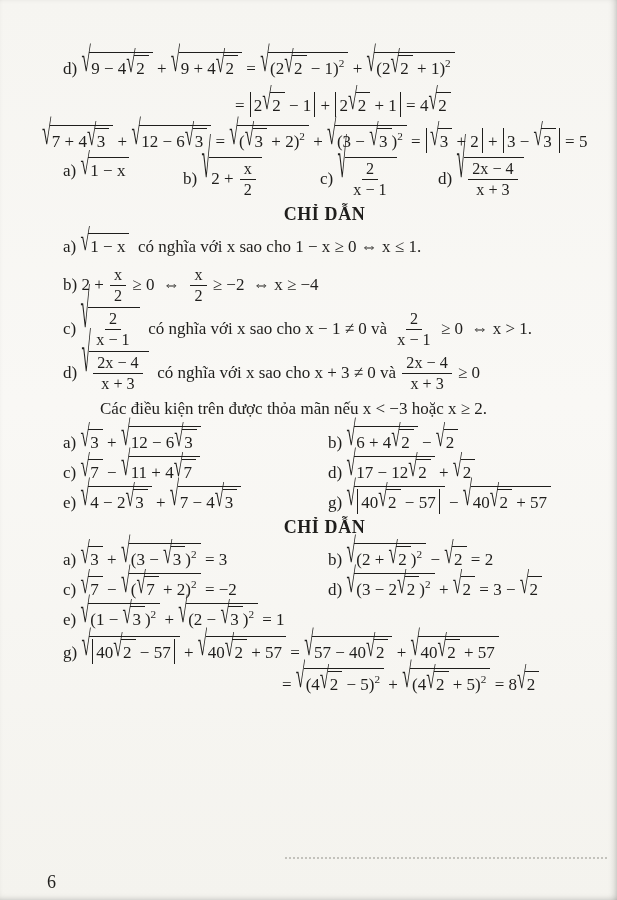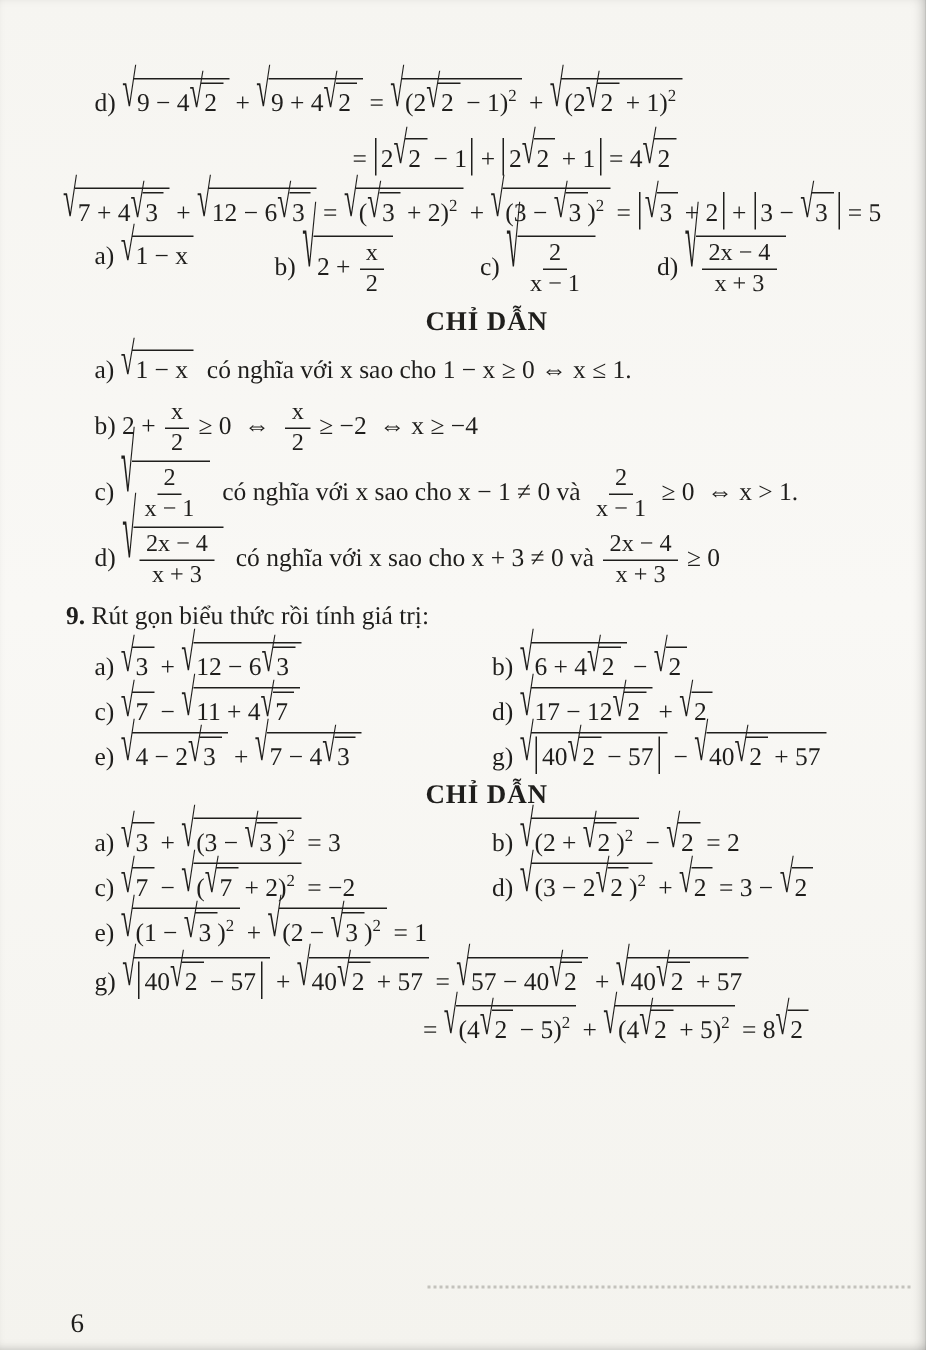--- a/index.html
+++ b/index.html
@@ -57,21 +57,21 @@
   <div class="content" id="content">
       <div class="line math" style="margin-top: 52px; padding-left: 21px;">d) <span class="m-sqrt"><span class="m-sqsign"><span class="m-sqglyph" style="transform: scaleY(2.042);">√</span></span><span class="m-vin">9 − 4<span class="m-sqrt"><span class="m-sqsign"><span class="m-sqglyph" style="transform: scaleY(1.797);">√</span></span><span class="m-vin">2</span></span></span></span> + <span class="m-sqrt"><span class="m-sqsign"><span class="m-sqglyph" style="transform: scaleY(2.042);">√</span></span><span class="m-vin">9 + 4<span class="m-sqrt"><span class="m-sqsign"><span class="m-sqglyph" style="transform: scaleY(1.797);">√</span></span><span class="m-vin">2</span></span></span></span> = <span class="m-sqrt"><span class="m-sqsign"><span class="m-sqglyph" style="transform: scaleY(2.042);">√</span></span><span class="m-vin">(2<span class="m-sqrt"><span class="m-sqsign"><span class="m-sqglyph" style="transform: scaleY(1.797);">√</span></span><span class="m-vin">2</span></span> − 1)<sup class="m-sup">2</sup></span></span> + <span class="m-sqrt"><span class="m-sqsign"><span class="m-sqglyph" style="transform: scaleY(2.042);">√</span></span><span class="m-vin">(2<span class="m-sqrt"><span class="m-sqsign"><span class="m-sqglyph" style="transform: scaleY(1.797);">√</span></span><span class="m-vin">2</span></span> + 1)<sup class="m-sup">2</sup></span></span></div>
       <div class="line math" style="margin-top: 12px; padding-left: 193px;">= <span class="m-abs">2<span class="m-sqrt"><span class="m-sqsign"><span class="m-sqglyph" style="transform: scaleY(1.797);">√</span></span><span class="m-vin">2</span></span> − 1</span> + <span class="m-abs">2<span class="m-sqrt"><span class="m-sqsign"><span class="m-sqglyph" style="transform: scaleY(1.797);">√</span></span><span class="m-vin">2</span></span> + 1</span> = 4<span class="m-sqrt"><span class="m-sqsign"><span class="m-sqglyph" style="transform: scaleY(1.797);">√</span></span><span class="m-vin">2</span></span></div>
       <div class="line math" style="margin-top: 8px;"><span class="m-sqrt"><span class="m-sqsign"><span class="m-sqglyph" style="transform: scaleY(2.042);">√</span></span><span class="m-vin">7 + 4<span class="m-sqrt"><span class="m-sqsign"><span class="m-sqglyph" style="transform: scaleY(1.797);">√</span></span><span class="m-vin">3</span></span></span></span> + <span class="m-sqrt"><span class="m-sqsign"><span class="m-sqglyph" style="transform: scaleY(2.042);">√</span></span><span class="m-vin">12 − 6<span class="m-sqrt"><span class="m-sqsign"><span class="m-sqglyph" style="transform: scaleY(1.797);">√</span></span><span class="m-vin">3</span></span></span></span> = <span class="m-sqrt"><span class="m-sqsign"><span class="m-sqglyph" style="transform: scaleY(2.042);">√</span></span><span class="m-vin">(<span class="m-sqrt"><span class="m-sqsign"><span class="m-sqglyph" style="transform: scaleY(1.797);">√</span></span><span class="m-vin">3</span></span> + 2)<sup class="m-sup">2</sup></span></span> + <span class="m-sqrt"><span class="m-sqsign"><span class="m-sqglyph" style="transform: scaleY(2.042);">√</span></span><span class="m-vin">(3 − <span class="m-sqrt"><span class="m-sqsign"><span class="m-sqglyph" style="transform: scaleY(1.797);">√</span></span><span class="m-vin">3</span></span>)<sup class="m-sup">2</sup></span></span> = <span class="m-abs"><span class="m-sqrt"><span class="m-sqsign"><span class="m-sqglyph" style="transform: scaleY(1.797);">√</span></span><span class="m-vin">3</span></span> + 2</span> + <span class="m-abs">3 − <span class="m-sqrt"><span class="m-sqsign"><span class="m-sqglyph" style="transform: scaleY(1.797);">√</span></span><span class="m-vin">3</span></span></span> = 5</div>
       <div class="line row4" style="margin-top: 4px;"><div class="col">a) <span class="m-sqrt"><span class="m-sqsign"><span class="m-sqglyph" style="transform: scaleY(1.797);">√</span></span><span class="m-vin">1 − x</span></span></div><div class="col">b) <span class="m-sqrt"><span class="m-sqsign"><span class="m-sqglyph" style="transform: scaleY(3.186);">√</span></span><span class="m-vin">2 + <span class="m-frac"><span class="m-num">x</span><span class="m-den">2</span></span></span></span></div><div class="col">c) <span class="m-sqrt"><span class="m-sqsign"><span class="m-sqglyph" style="transform: scaleY(3.186);">√</span></span><span class="m-vin"><span class="m-frac"><span class="m-num">2</span><span class="m-den">x − 1</span></span></span></span></div><div class="col">d) <span class="m-sqrt"><span class="m-sqsign"><span class="m-sqglyph" style="transform: scaleY(3.186);">√</span></span><span class="m-vin"><span class="m-frac"><span class="m-num">2x − 4</span><span class="m-den">x + 3</span></span></span></span></div></div>
       <div class="line heading" style="margin-top: 4px;">CHỈ DẪN</div>
       <div class="line math" style="margin-top: 6px; padding-left: 21px;">a) <span class="m-sqrt"><span class="m-sqsign"><span class="m-sqglyph" style="transform: scaleY(1.797);">√</span></span><span class="m-vin">1 − x</span></span>  có nghĩa với x sao cho 1 − x ≥ 0 ⇔ x ≤ 1.</div>
       <div class="line math" style="margin-top: 8px; padding-left: 21px;">b) 2 + <span class="m-frac"><span class="m-num">x</span><span class="m-den">2</span></span> ≥ 0  ⇔  <span class="m-frac"><span class="m-num">x</span><span class="m-den">2</span></span> ≥ −2  ⇔ x ≥ −4</div>
       <div class="line math" style="margin-top: 2px; padding-left: 21px;">c) <span class="m-sqrt"><span class="m-sqsign"><span class="m-sqglyph" style="transform: scaleY(3.186);">√</span></span><span class="m-vin"><span class="m-frac"><span class="m-num">2</span><span class="m-den">x − 1</span></span></span></span>  có nghĩa với x sao cho x − 1 ≠ 0 và <span class="m-frac"><span class="m-num">2</span><span class="m-den">x − 1</span></span> ≥ 0  ⇔ x &gt; 1.</div>
       <div class="line math" style="margin-top: 2px; padding-left: 21px;">d) <span class="m-sqrt"><span class="m-sqsign"><span class="m-sqglyph" style="transform: scaleY(3.186);">√</span></span><span class="m-vin"><span class="m-frac"><span class="m-num">2x − 4</span><span class="m-den">x + 3</span></span></span></span>  có nghĩa với x sao cho x + 3 ≠ 0 và <span class="m-frac"><span class="m-num">2x − 4</span><span class="m-den">x + 3</span></span> ≥ 0</div>
-      <div class="line problem" style="margin-top: 6px; padding-left: 2px;"><b class="pnum">9.</b><span class="ptext"> Rút gọn biểu thức rồi tính giá trị:</span></div>
+      <div class="line" style="margin-top: 4px; padding-left: 58px;">Các điều kiện trên được thỏa mãn nếu x &lt; −3 hoặc x ≥ 2.</div>
       <div class="line row2" style="margin-top: 6px;"><div class="col">a) <span class="m-sqrt"><span class="m-sqsign"><span class="m-sqglyph" style="transform: scaleY(1.797);">√</span></span><span class="m-vin">3</span></span> + <span class="m-sqrt"><span class="m-sqsign"><span class="m-sqglyph" style="transform: scaleY(2.042);">√</span></span><span class="m-vin">12 − 6<span class="m-sqrt"><span class="m-sqsign"><span class="m-sqglyph" style="transform: scaleY(1.797);">√</span></span><span class="m-vin">3</span></span></span></span></div><div class="col">b) <span class="m-sqrt"><span class="m-sqsign"><span class="m-sqglyph" style="transform: scaleY(2.042);">√</span></span><span class="m-vin">6 + 4<span class="m-sqrt"><span class="m-sqsign"><span class="m-sqglyph" style="transform: scaleY(1.797);">√</span></span><span class="m-vin">2</span></span></span></span> − <span class="m-sqrt"><span class="m-sqsign"><span class="m-sqglyph" style="transform: scaleY(1.797);">√</span></span><span class="m-vin">2</span></span></div></div>
       <div class="line row2" style="margin-top: 2px;"><div class="col">c) <span class="m-sqrt"><span class="m-sqsign"><span class="m-sqglyph" style="transform: scaleY(1.797);">√</span></span><span class="m-vin">7</span></span> − <span class="m-sqrt"><span class="m-sqsign"><span class="m-sqglyph" style="transform: scaleY(2.042);">√</span></span><span class="m-vin">11 + 4<span class="m-sqrt"><span class="m-sqsign"><span class="m-sqglyph" style="transform: scaleY(1.797);">√</span></span><span class="m-vin">7</span></span></span></span></div><div class="col">d) <span class="m-sqrt"><span class="m-sqsign"><span class="m-sqglyph" style="transform: scaleY(2.042);">√</span></span><span class="m-vin">17 − 12<span class="m-sqrt"><span class="m-sqsign"><span class="m-sqglyph" style="transform: scaleY(1.797);">√</span></span><span class="m-vin">2</span></span></span></span> + <span class="m-sqrt"><span class="m-sqsign"><span class="m-sqglyph" style="transform: scaleY(1.797);">√</span></span><span class="m-vin">2</span></span></div></div>
       <div class="line row2" style="margin-top: 2px;"><div class="col">e) <span class="m-sqrt"><span class="m-sqsign"><span class="m-sqglyph" style="transform: scaleY(2.042);">√</span></span><span class="m-vin">4 − 2<span class="m-sqrt"><span class="m-sqsign"><span class="m-sqglyph" style="transform: scaleY(1.797);">√</span></span><span class="m-vin">3</span></span></span></span> + <span class="m-sqrt"><span class="m-sqsign"><span class="m-sqglyph" style="transform: scaleY(2.042);">√</span></span><span class="m-vin">7 − 4<span class="m-sqrt"><span class="m-sqsign"><span class="m-sqglyph" style="transform: scaleY(1.797);">√</span></span><span class="m-vin">3</span></span></span></span></div><div class="col">g) <span class="m-sqrt"><span class="m-sqsign"><span class="m-sqglyph" style="transform: scaleY(2.042);">√</span></span><span class="m-vin"><span class="m-abs">40<span class="m-sqrt"><span class="m-sqsign"><span class="m-sqglyph" style="transform: scaleY(1.797);">√</span></span><span class="m-vin">2</span></span> − 57</span></span></span> − <span class="m-sqrt"><span class="m-sqsign"><span class="m-sqglyph" style="transform: scaleY(2.042);">√</span></span><span class="m-vin">40<span class="m-sqrt"><span class="m-sqsign"><span class="m-sqglyph" style="transform: scaleY(1.797);">√</span></span><span class="m-vin">2</span></span> + 57</span></span></div></div>
       <div class="line heading" style="margin-top: 2px;">CHỈ DẪN</div>
       <div class="line row2" style="margin-top: 4px;"><div class="col">a) <span class="m-sqrt"><span class="m-sqsign"><span class="m-sqglyph" style="transform: scaleY(1.797);">√</span></span><span class="m-vin">3</span></span> + <span class="m-sqrt"><span class="m-sqsign"><span class="m-sqglyph" style="transform: scaleY(2.042);">√</span></span><span class="m-vin">(3 − <span class="m-sqrt"><span class="m-sqsign"><span class="m-sqglyph" style="transform: scaleY(1.797);">√</span></span><span class="m-vin">3</span></span>)<sup class="m-sup">2</sup></span></span> = 3</div><div class="col">b) <span class="m-sqrt"><span class="m-sqsign"><span class="m-sqglyph" style="transform: scaleY(2.042);">√</span></span><span class="m-vin">(2 + <span class="m-sqrt"><span class="m-sqsign"><span class="m-sqglyph" style="transform: scaleY(1.797);">√</span></span><span class="m-vin">2</span></span>)<sup class="m-sup">2</sup></span></span> − <span class="m-sqrt"><span class="m-sqsign"><span class="m-sqglyph" style="transform: scaleY(1.797);">√</span></span><span class="m-vin">2</span></span> = 2</div></div>
       <div class="line row2" style="margin-top: 2px;"><div class="col">c) <span class="m-sqrt"><span class="m-sqsign"><span class="m-sqglyph" style="transform: scaleY(1.797);">√</span></span><span class="m-vin">7</span></span> − <span class="m-sqrt"><span class="m-sqsign"><span class="m-sqglyph" style="transform: scaleY(2.042);">√</span></span><span class="m-vin">(<span class="m-sqrt"><span class="m-sqsign"><span class="m-sqglyph" style="transform: scaleY(1.797);">√</span></span><span class="m-vin">7</span></span> + 2)<sup class="m-sup">2</sup></span></span> = −2</div><div class="col">d) <span class="m-sqrt"><span class="m-sqsign"><span class="m-sqglyph" style="transform: scaleY(2.042);">√</span></span><span class="m-vin">(3 − 2<span class="m-sqrt"><span class="m-sqsign"><span class="m-sqglyph" style="transform: scaleY(1.797);">√</span></span><span class="m-vin">2</span></span>)<sup class="m-sup">2</sup></span></span> + <span class="m-sqrt"><span class="m-sqsign"><span class="m-sqglyph" style="transform: scaleY(1.797);">√</span></span><span class="m-vin">2</span></span> = 3 − <span class="m-sqrt"><span class="m-sqsign"><span class="m-sqglyph" style="transform: scaleY(1.797);">√</span></span><span class="m-vin">2</span></span></div></div>
       <div class="line math" style="margin-top: 2px; padding-left: 21px;">e) <span class="m-sqrt"><span class="m-sqsign"><span class="m-sqglyph" style="transform: scaleY(2.042);">√</span></span><span class="m-vin">(1 − <span class="m-sqrt"><span class="m-sqsign"><span class="m-sqglyph" style="transform: scaleY(1.797);">√</span></span><span class="m-vin">3</span></span>)<sup class="m-sup">2</sup></span></span> + <span class="m-sqrt"><span class="m-sqsign"><span class="m-sqglyph" style="transform: scaleY(2.042);">√</span></span><span class="m-vin">(2 − <span class="m-sqrt"><span class="m-sqsign"><span class="m-sqglyph" style="transform: scaleY(1.797);">√</span></span><span class="m-vin">3</span></span>)<sup class="m-sup">2</sup></span></span> = 1</div>
       <div class="line math" style="margin-top: 4px; padding-left: 21px;">g) <span class="m-sqrt"><span class="m-sqsign"><span class="m-sqglyph" style="transform: scaleY(2.042);">√</span></span><span class="m-vin"><span class="m-abs">40<span class="m-sqrt"><span class="m-sqsign"><span class="m-sqglyph" style="transform: scaleY(1.797);">√</span></span><span class="m-vin">2</span></span> − 57</span></span></span> + <span class="m-sqrt"><span class="m-sqsign"><span class="m-sqglyph" style="transform: scaleY(2.042);">√</span></span><span class="m-vin">40<span class="m-sqrt"><span class="m-sqsign"><span class="m-sqglyph" style="transform: scaleY(1.797);">√</span></span><span class="m-vin">2</span></span> + 57</span></span> = <span class="m-sqrt"><span class="m-sqsign"><span class="m-sqglyph" style="transform: scaleY(2.042);">√</span></span><span class="m-vin">57 − 40<span class="m-sqrt"><span class="m-sqsign"><span class="m-sqglyph" style="transform: scaleY(1.797);">√</span></span><span class="m-vin">2</span></span></span></span> + <span class="m-sqrt"><span class="m-sqsign"><span class="m-sqglyph" style="transform: scaleY(2.042);">√</span></span><span class="m-vin">40<span class="m-sqrt"><span class="m-sqsign"><span class="m-sqglyph" style="transform: scaleY(1.797);">√</span></span><span class="m-vin">2</span></span> + 57</span></span></div>
       <div class="line math" style="margin-top: 4px; padding-left: 240px;">= <span class="m-sqrt"><span class="m-sqsign"><span class="m-sqglyph" style="transform: scaleY(2.042);">√</span></span><span class="m-vin">(4<span class="m-sqrt"><span class="m-sqsign"><span class="m-sqglyph" style="transform: scaleY(1.797);">√</span></span><span class="m-vin">2</span></span> − 5)<sup class="m-sup">2</sup></span></span> + <span class="m-sqrt"><span class="m-sqsign"><span class="m-sqglyph" style="transform: scaleY(2.042);">√</span></span><span class="m-vin">(4<span class="m-sqrt"><span class="m-sqsign"><span class="m-sqglyph" style="transform: scaleY(1.797);">√</span></span><span class="m-vin">2</span></span> + 5)<sup class="m-sup">2</sup></span></span> = 8<span class="m-sqrt"><span class="m-sqsign"><span class="m-sqglyph" style="transform: scaleY(1.797);">√</span></span><span class="m-vin">2</span></span></div>
       <div class="pagenum">6</div>

